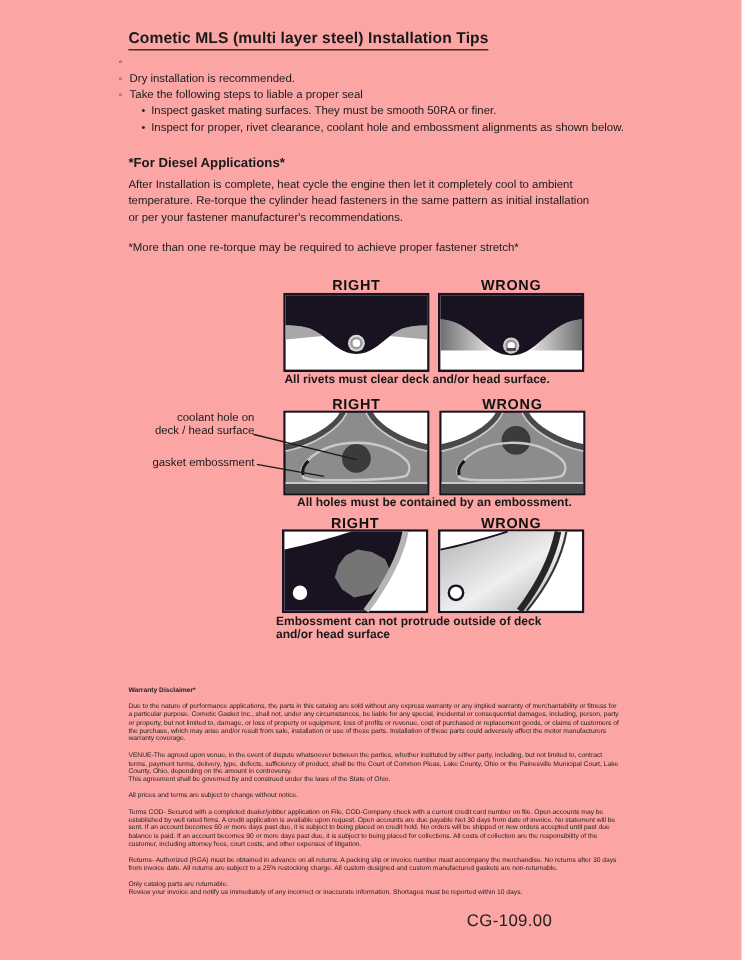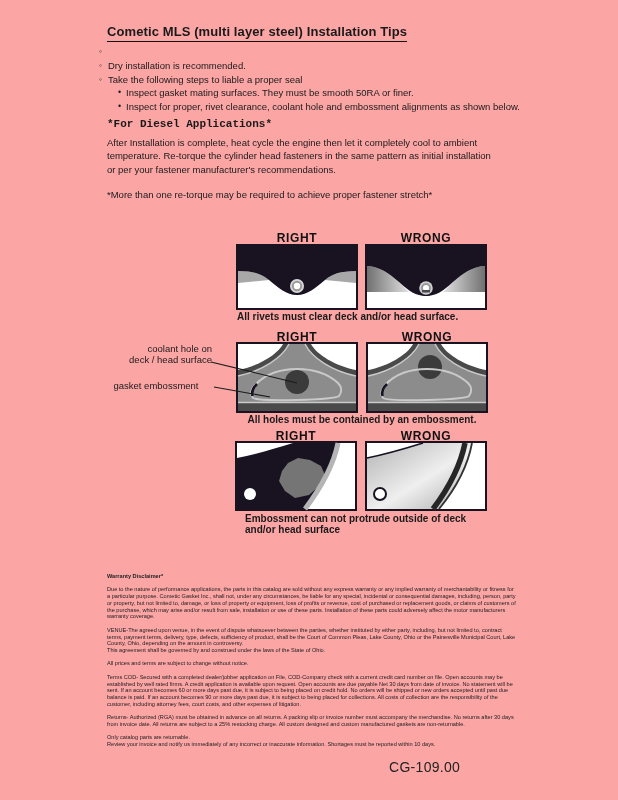--- a/index.html
+++ b/index.html
@@ -11,21 +11,21 @@
   .page-title{
     left:107px;top:24px;font-size:13px;font-weight:bold;letter-spacing:.1px;
     border-bottom:1.6px solid #111;padding-bottom:1.5px;
   }
   .intro{left:99px;top:45px;width:450px;font-size:9.5px;}
   .b-row{display:flex;line-height:13.8px;}
   .b-marker{width:9px;font-size:8.5px;flex:0 0 9px;}
   .b-sub{padding-left:19px;}
   .b-sub .b-marker{width:8px;flex:0 0 8px;font-size:9px;}
   .diesel{left:107px;top:118px;width:445px;font-size:9.5px;}
-  .d-head{font-size:11px;font-weight:bold;margin:0 0 6px 0;font-family:Liberation Mono, monospace;}
+  .d-head{font-size:11px;font-weight:bold;margin:12px 0 6px 0;}
   .diesel p{margin:0 0 12px 0;line-height:13.4px;white-space:pre-line;}
   .rw-label{font-size:12px;font-weight:600;letter-spacing:.6px;text-align:center;width:122px;color:#111;}
   .cap{font-size:10px;font-weight:bold;line-height:10.8px;white-space:pre-line;}
   .side-label{width:112px;text-align:right;font-size:9.5px;line-height:10.6px;white-space:pre-line;}
   .warranty{left:107px;top:573px;width:410px;font-size:5.6px;line-height:6.8px;color:#222;}
   .warranty .w-head{font-weight:bold;margin:0 0 6.5px 0;}
   .warranty p{margin:0 0 6.5px 0;white-space:pre-line;}
   .page-code{left:389px;top:759px;font-size:14px;letter-spacing:.3px;color:#222;}
   svg{display:block;}
 </style>
@@ -104,21 +104,21 @@
     </svg>
   </div>
 
   <div class="abs cap" style="left:237px;top:312px;">All rivets must clear deck and/or head surface.</div>
 
   <div class="abs rw-label" style="left:236px;top:330px;">RIGHT</div>
   <div class="abs rw-label" style="left:366px;top:330px;">WRONG</div>
 
   <div class="abs side-label" style="left:100px;top:344px;">coolant hole on
 deck / head surface</div>
-  <div class="abs side-label" style="left:100px;top:381px;text-align:center;">gasket embossment</div>
+  <div class="abs side-label" style="left:100px;top:381px;">gasket embossment</div>
 
   <div class="abs" style="left:236px;top:342px;">
     <svg width="122" height="71" viewBox="0 0 122 71">
       <rect x="1" y="1" width="120" height="69" fill="#8c8c8c" stroke="#191220" stroke-width="2"></rect>
       <path d="M47,2 C41,13 22,24 2,28 L2,34 C26,29 46,16 53,2 Z" fill="#4a4a4a"></path>
       <path d="M75,2 C81,13 100,24 120,28 L120,34 C96,29 76,16 69,2 Z" fill="#4a4a4a"></path>
       <path d="M2,2 L47,2 C41,13 22,24 2,28 Z" fill="#ffffff"></path>
       <path d="M120,2 L75,2 C81,13 100,24 120,28 Z" fill="#ffffff"></path>
       <path d="M53,2 C46,16 26,29 2,34" stroke="#c9c9c9" stroke-width="1.5" fill="none"></path>
       <path d="M69,2 C76,16 96,29 120,34" stroke="#c9c9c9" stroke-width="1.5" fill="none"></path>
@@ -178,21 +178,21 @@
       </defs>
       <rect x="1" y="1" width="120" height="68" fill="#ffffff" stroke="#191220" stroke-width="2"></rect>
       <path d="M2,17 C22,13 42,7 58,2 L107,2 C103,24 92,46 74,68 L2,68 Z" fill="url(#gB)"></path>
       <path d="M2,17 C22,13 42,7 58,2" stroke="#191220" stroke-width="1.6" fill="none"></path>
       <path d="M100,2 C96,22 86,44 68,68" stroke="#262626" stroke-width="5.5" fill="none"></path>
       <path d="M107,2 C103,24 92,46 74,68" stroke="#333333" stroke-width="1.8" fill="none"></path>
       <circle cx="15" cy="53" r="6" fill="#ffffff" stroke="#191220" stroke-width="2"></circle>
     </svg>
   </div>
 
-  <div class="abs cap" style="left:245px;top:514px;">Embossment can not protrude outside of deck
+  <div class="abs cap" style="left:230px;top:514px;">Embossment can not protrude outside of deck
 and/or head surface</div>
 
   <div class="abs warranty">
     <div class="w-head">Warranty Disclaimer*</div>
     <p>Due to the nature of performance applications, the parts in this catalog are sold without any express warranty or any implied warranty of merchantability or fitness for a particular purpose.  Cometic Gasket Inc., shall not, under any circumstances, be liable for any special, incidental or consequential damages, including, person, party or property, but not limited to, damage, or loss of property or equipment, loss of profits or revenue, cost of purchased or replacement goods, or claims of customers of the purchase, which may arise and/or result from sale, installation or use of these parts.  Installation of these parts could adversely affect the motor manufacturers warranty coverage.</p>
     <p>VENUE-The agreed upon venue, in the event of dispute whatsoever between the parties, whether instituted by either party, including, but not limited to, contract terms, payment terms, delivery, type, defects, sufficiency of product, shall be the Court of Common Pleas, Lake County, Ohio or the Painesville Municipal Court, Lake County, Ohio, depending on the amount in controversy.
 This agreement shall be governed by and construed under the laws of the State of Ohio.</p>
     <p>All prices and terms are subject to change without notice.</p>
     <p>Terms COD- Secured with a completed dealer/jobber application on File, COD-Company check with a current credit card number on file.  Open accounts may be established by well rated firms.  A credit application is available upon request.  Open accounts are due payable Net 30 days from date of invoice.  No statement will be sent.  If an account becomes 60 or more days past due, it is subject to being placed on credit hold.  No orders will be shipped or new orders accepted until past due balance is paid.  If an account becomes 90 or more days past due, it is subject to being placed for collections.  All costs of collection are the responsibility of the customer, including attorney fees, court costs, and other expenses of litigation.</p>
     <p>Returns- Authorized (RGA) must be obtained in advance on all returns.  A packing slip or invoice number must accompany the merchandise.  No returns after 30 days from invoice date.  All returns are subject to a 25% restocking charge.  All custom designed and custom manufactured gaskets are non-returnable.</p>

